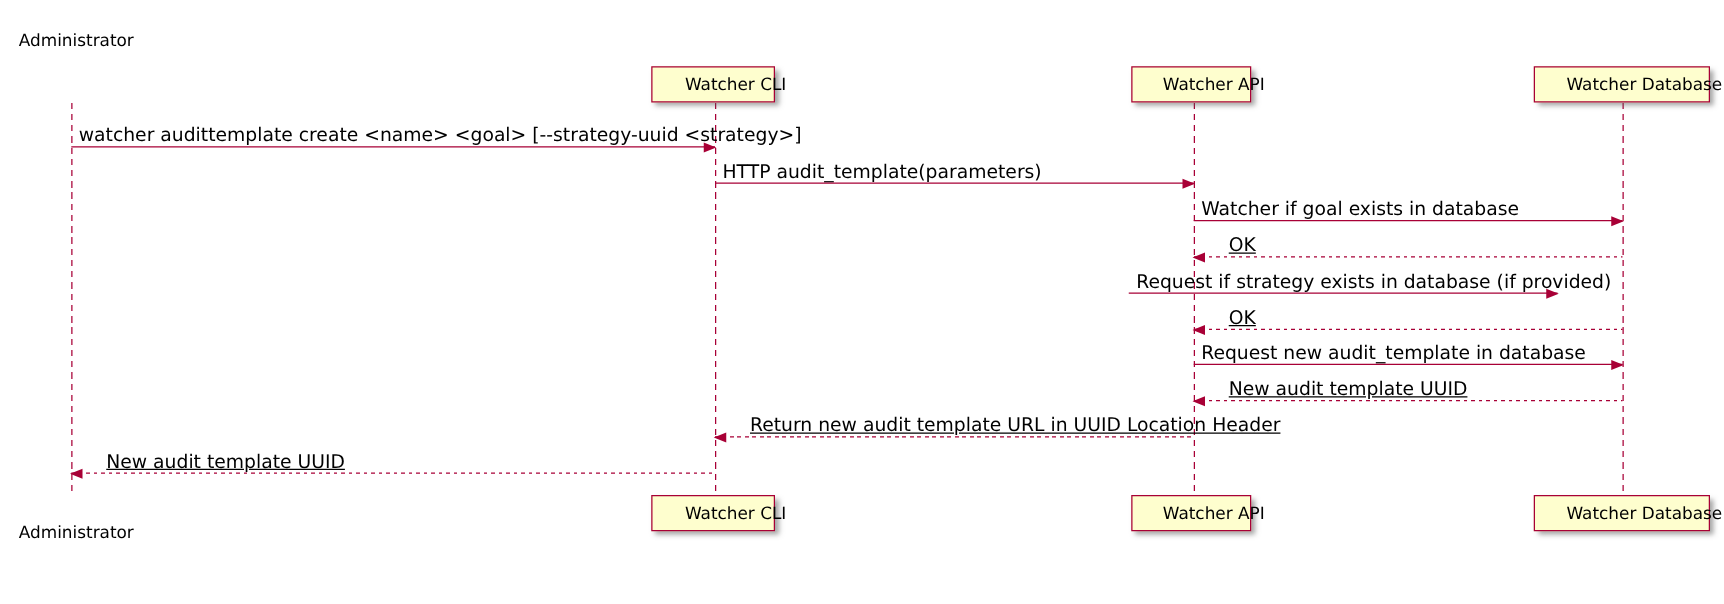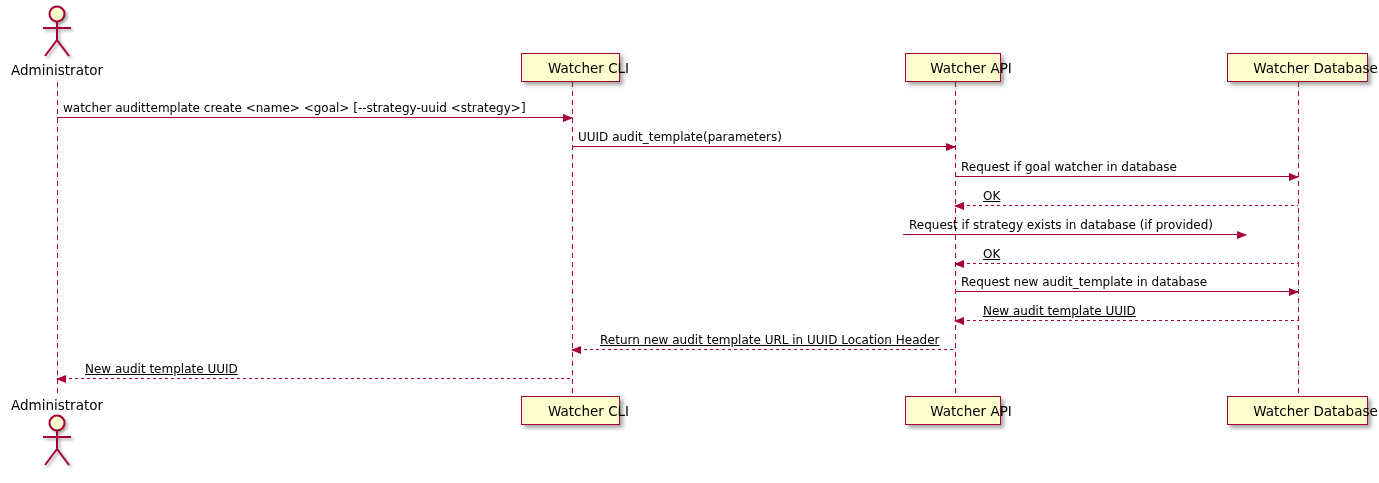--- a/index.html
+++ b/index.html
@@ -32,30 +32,30 @@
     box-shadow: 3px 3px 4px rgba(90,90,90,0.55);
     display: flex;
     align-items: center;
     justify-content: center;
     font-size: 13.5px;
     white-space: nowrap;
     padding-left: 36px;
   }
 
   
-  .actor-wrap { position: absolute; display: flex; flex-direction: column; align-items: center; }
+  .actor-wrap { position: absolute; display: flex; flex-direction: row; align-items: center; }
   .actor-label { font-size: 13.5px; white-space: nowrap; line-height: 16px; }
   .actor-fig { filter: drop-shadow(2.5px 2.5px 1.5px rgba(120,120,120,0.65)); }
 
   
   .msg { position: absolute; height: 19px; }
   .msg-text {
     position: absolute;
     bottom: 2px;
-    font-size: 12px;
+    font-size: 15px;
     white-space: nowrap;
     line-height: 15px;
   }
   .off6  { left: 6px; }
   .off16 { left: 28px; text-decoration: underline; }
   .msg-line { position: absolute; left: 0; right: 0; bottom: 0; height: 1px; }
   .msg-line.solid  { background: #A80036; }
   .msg-line.dashed { background: repeating-linear-gradient(90deg, #A80036 0 3px, transparent 3px 6px); }
   .arrow { position: absolute; bottom: -4px; width: 0; height: 0;
            border-top: 4px solid transparent; border-bottom: 4px solid transparent; }
@@ -102,27 +102,27 @@
   <div class="pbox" style="left:905px;  top:396px; width:96px">Watcher API</div>
   <div class="pbox" style="left:1227px; top:396px; width:141px">Watcher Database</div>
 
   <div class="msg" style="left:57px; top:99px; width:515px">
     <div class="msg-text off6">watcher audittemplate create &lt;name&gt; &lt;goal&gt; [--strategy-uuid &lt;strategy&gt;]</div>
     <div class="msg-line solid"></div>
     <div class="arrow right"></div>
   </div>
 
   <div class="msg" style="left:572px; top:128px; width:383px">
-    <div class="msg-text off6">UUID audit_template(parameters)</div>
+    <div class="msg-text off6">HTTP audit_template(parameters)</div>
     <div class="msg-line solid"></div>
     <div class="arrow right"></div>
   </div>
 
   <div class="msg" style="left:955px; top:158px; width:343px">
-    <div class="msg-text off6">Request if goal watcher in database</div>
+    <div class="msg-text off6">Watcher if goal exists in database</div>
     <div class="msg-line solid"></div>
     <div class="arrow right"></div>
   </div>
 
   <div class="msg" style="left:955px; top:187px; width:343px">
     <div class="msg-text off16">OK</div>
     <div class="msg-line dashed"></div>
     <div class="arrow left"></div>
   </div>
 

